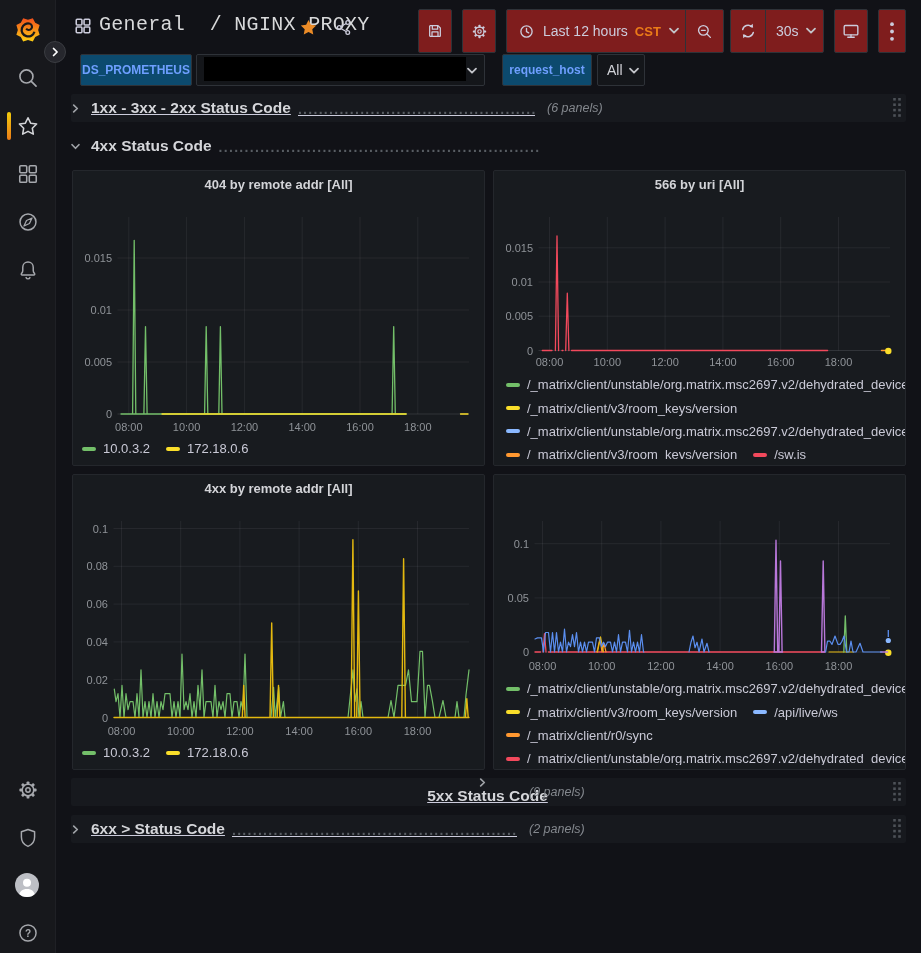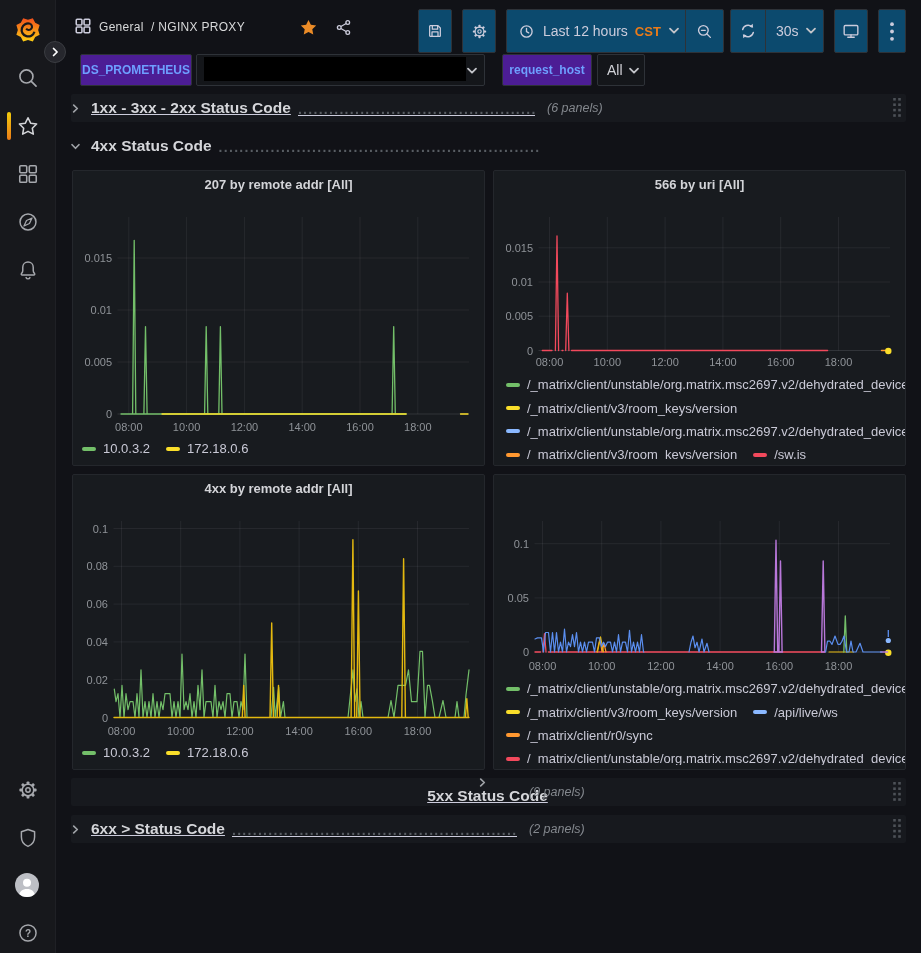--- a/index.html
+++ b/index.html
@@ -8,25 +8,25 @@
 .abs { position:absolute; }
 
 #sidebar { position:absolute; left:0; top:0; width:56px; height:953px; background:#17181c; border-right:1px solid #1f2025;}
 .sicon { position:absolute; left:17px; }
 #expandbtn { position:absolute; left:44px; top:41px; width:22px; height:22px; border-radius:50%;
   background:#26272d; border:1px solid #3b3d42; z-index:50; display:flex; align-items:center; justify-content:center;}
 #staractive { position:absolute; left:7px; top:112px; width:4px; height:28px; border-radius:2px;
   background:linear-gradient(#f2cc0c,#eb7b18); }
 
 #navbar { position:absolute; left:56px; top:0; width:865px; height:52px; }
-.navtitle { position:absolute; top:20px; font-size:12px; letter-spacing:0.3px; color:#d8d9da; white-space:nowrap; }
-.btn { position:absolute; top:9px; height:44px; background:#0c4a6e; border:1px solid #2e3238; border-radius:2px;
+.navtitle { position:absolute; top:13px; font-size:20px; letter-spacing:0.3px; color:#d8d9da; white-space:nowrap;font-family:Liberation Mono, monospace; }
+.btn { position:absolute; top:9px; height:44px; background:#7f1d1d; border:1px solid #2e3238; border-radius:2px;
   display:flex; align-items:center; justify-content:center; color:#ccccdc; }
 
-.varlabel { position:absolute; top:54px; height:32px; background:#4c1d95; border:1px solid #2e3238; border-radius:2px;
+.varlabel { position:absolute; top:54px; height:32px; background:#0c4a6e; border:1px solid #2e3238; border-radius:2px;
   display:flex; align-items:center; justify-content:center; color:#6e9fff; font-size:12px; font-weight:bold;}
 
 .rowhdr { position:absolute; left:71px; width:835px; height:28px; display:flex; align-items:center; }
 .rowhdr.boxed { background:#17191e; border-radius:2px;text-decoration:underline; }
 .rowchev { width:22px; text-align:center; color:#9fa2a7; font-size:12px; }
 .rowtitle { font-weight:bold; font-size:15.5px; color:#d5d6da; white-space:nowrap; margin-left:-2px;}
 .rowdots { overflow:hidden; white-space:nowrap; font-weight:bold; font-size:14px; color:#585d63;
   letter-spacing:1.3px; margin-left:7px; height:19px; line-height:21px;}
 .rowcount { font-style:italic; font-size:12.5px; color:#83878d; white-space:nowrap; }
 .dragdots { position:absolute; right:4px; top:50%; margin-top:-11px; }
@@ -358,21 +358,21 @@
         <text x="40" y="247" font-size="11" fill="#8f9398" text-anchor="end">0</text>
         <text x="56.8" y="260" font-size="11" fill="#8f9398" text-anchor="middle">08:00</text>
         <text x="114.6" y="260" font-size="11" fill="#8f9398" text-anchor="middle">10:00</text>
         <text x="172.4" y="260" font-size="11" fill="#8f9398" text-anchor="middle">12:00</text>
         <text x="230.2" y="260" font-size="11" fill="#8f9398" text-anchor="middle">14:00</text>
         <text x="288" y="260" font-size="11" fill="#8f9398" text-anchor="middle">16:00</text>
         <text x="345.8" y="260" font-size="11" fill="#8f9398" text-anchor="middle">18:00</text>
         <path d="M49 243 H334 M60.6 243 L62.2 69.3 L63.8 243M71.9 243 L73.5 155.6 L75.1 243M132.6 243 L134.2 155.6 L135.8 243M146.8 243 L148.4 155.6 L150.0 243M320.1 243 L321.7 155.6 L323.3 243" fill="none" stroke="#73bf69" stroke-width="1.3" stroke-linejoin="round" stroke-linecap="round"></path>
         <path d="M90 243 H334.2 M388.5 243 H396" fill="none" stroke="#fade2a" stroke-width="1.3" stroke-linejoin="round" stroke-linecap="round"></path>
       </svg>
-      <div class="ptitle">207 by remote addr [All]</div>
+      <div class="ptitle">404 by remote addr [All]</div>
       <div class="legend" style="top:266px;">
         <div class="lrow">
           <span class="dash" style="background:#73bf69;"></span>
           <span class="ltext">10.0.3.2</span>
           <span class="dash" style="background:#fade2a;"></span>
           <span class="ltext">172.18.0.6</span>
         </div>
       </div>
     </div>
     <div class="panel" style="left:493px; top:170px;">

